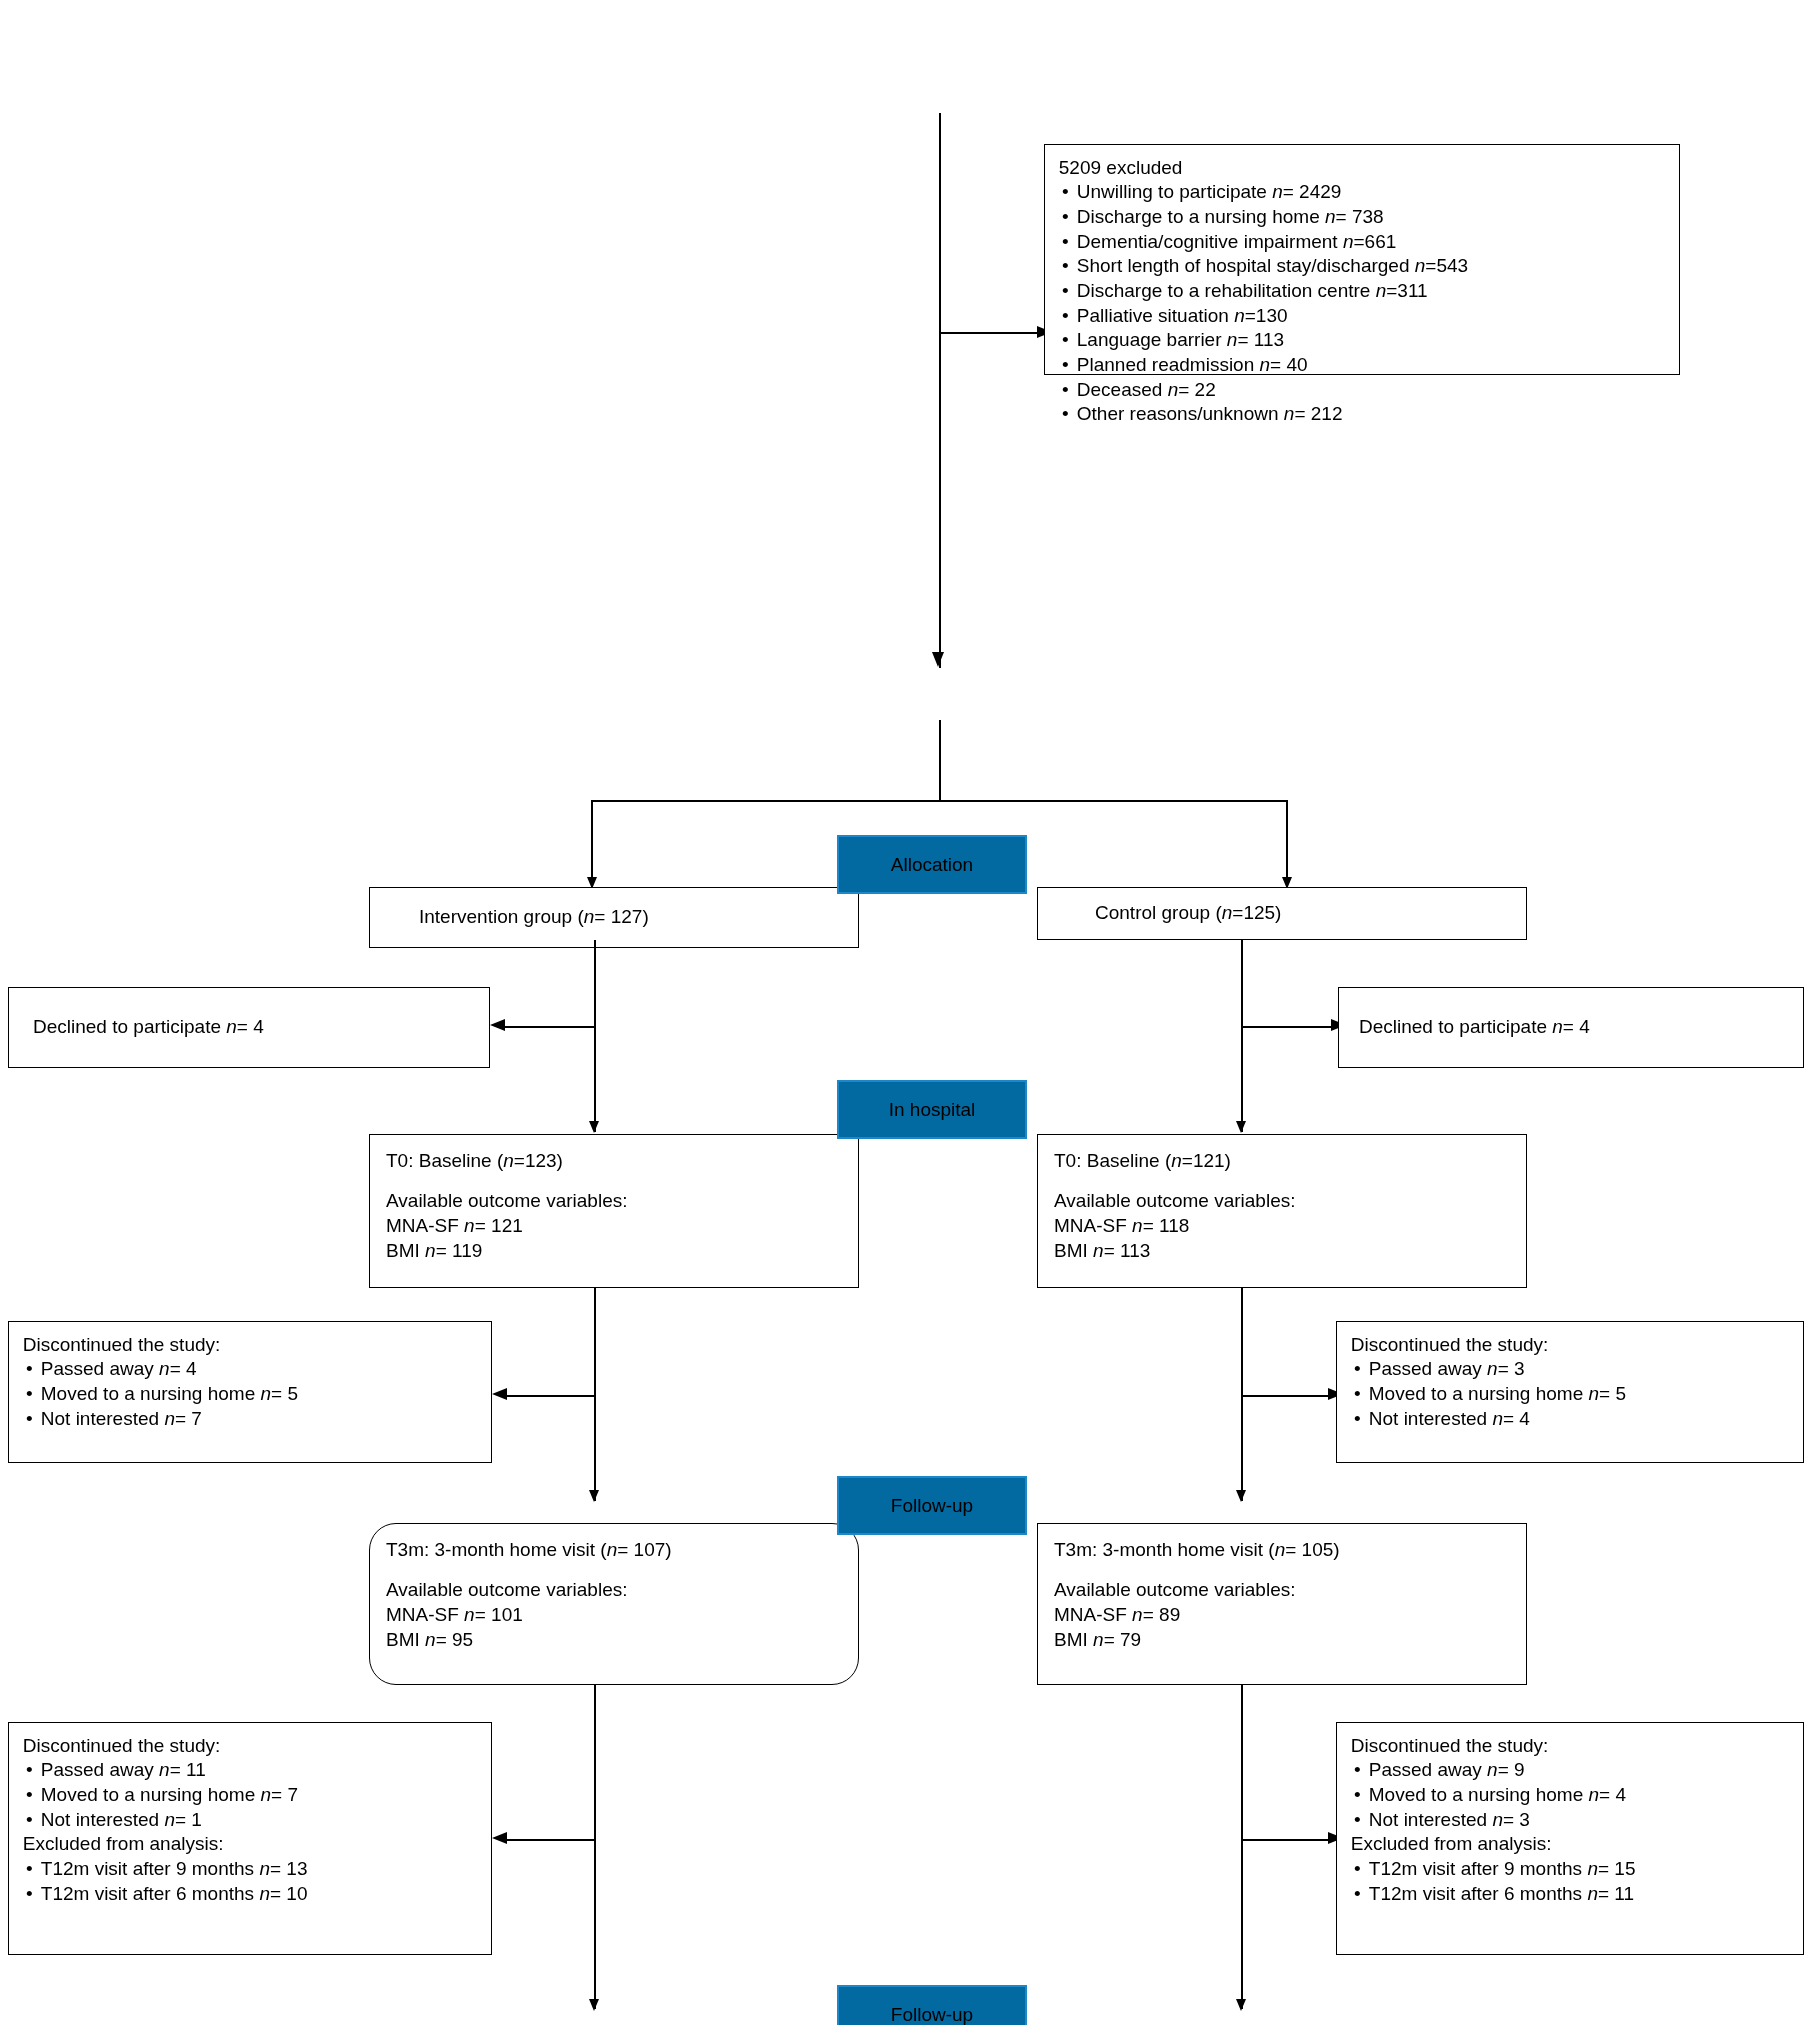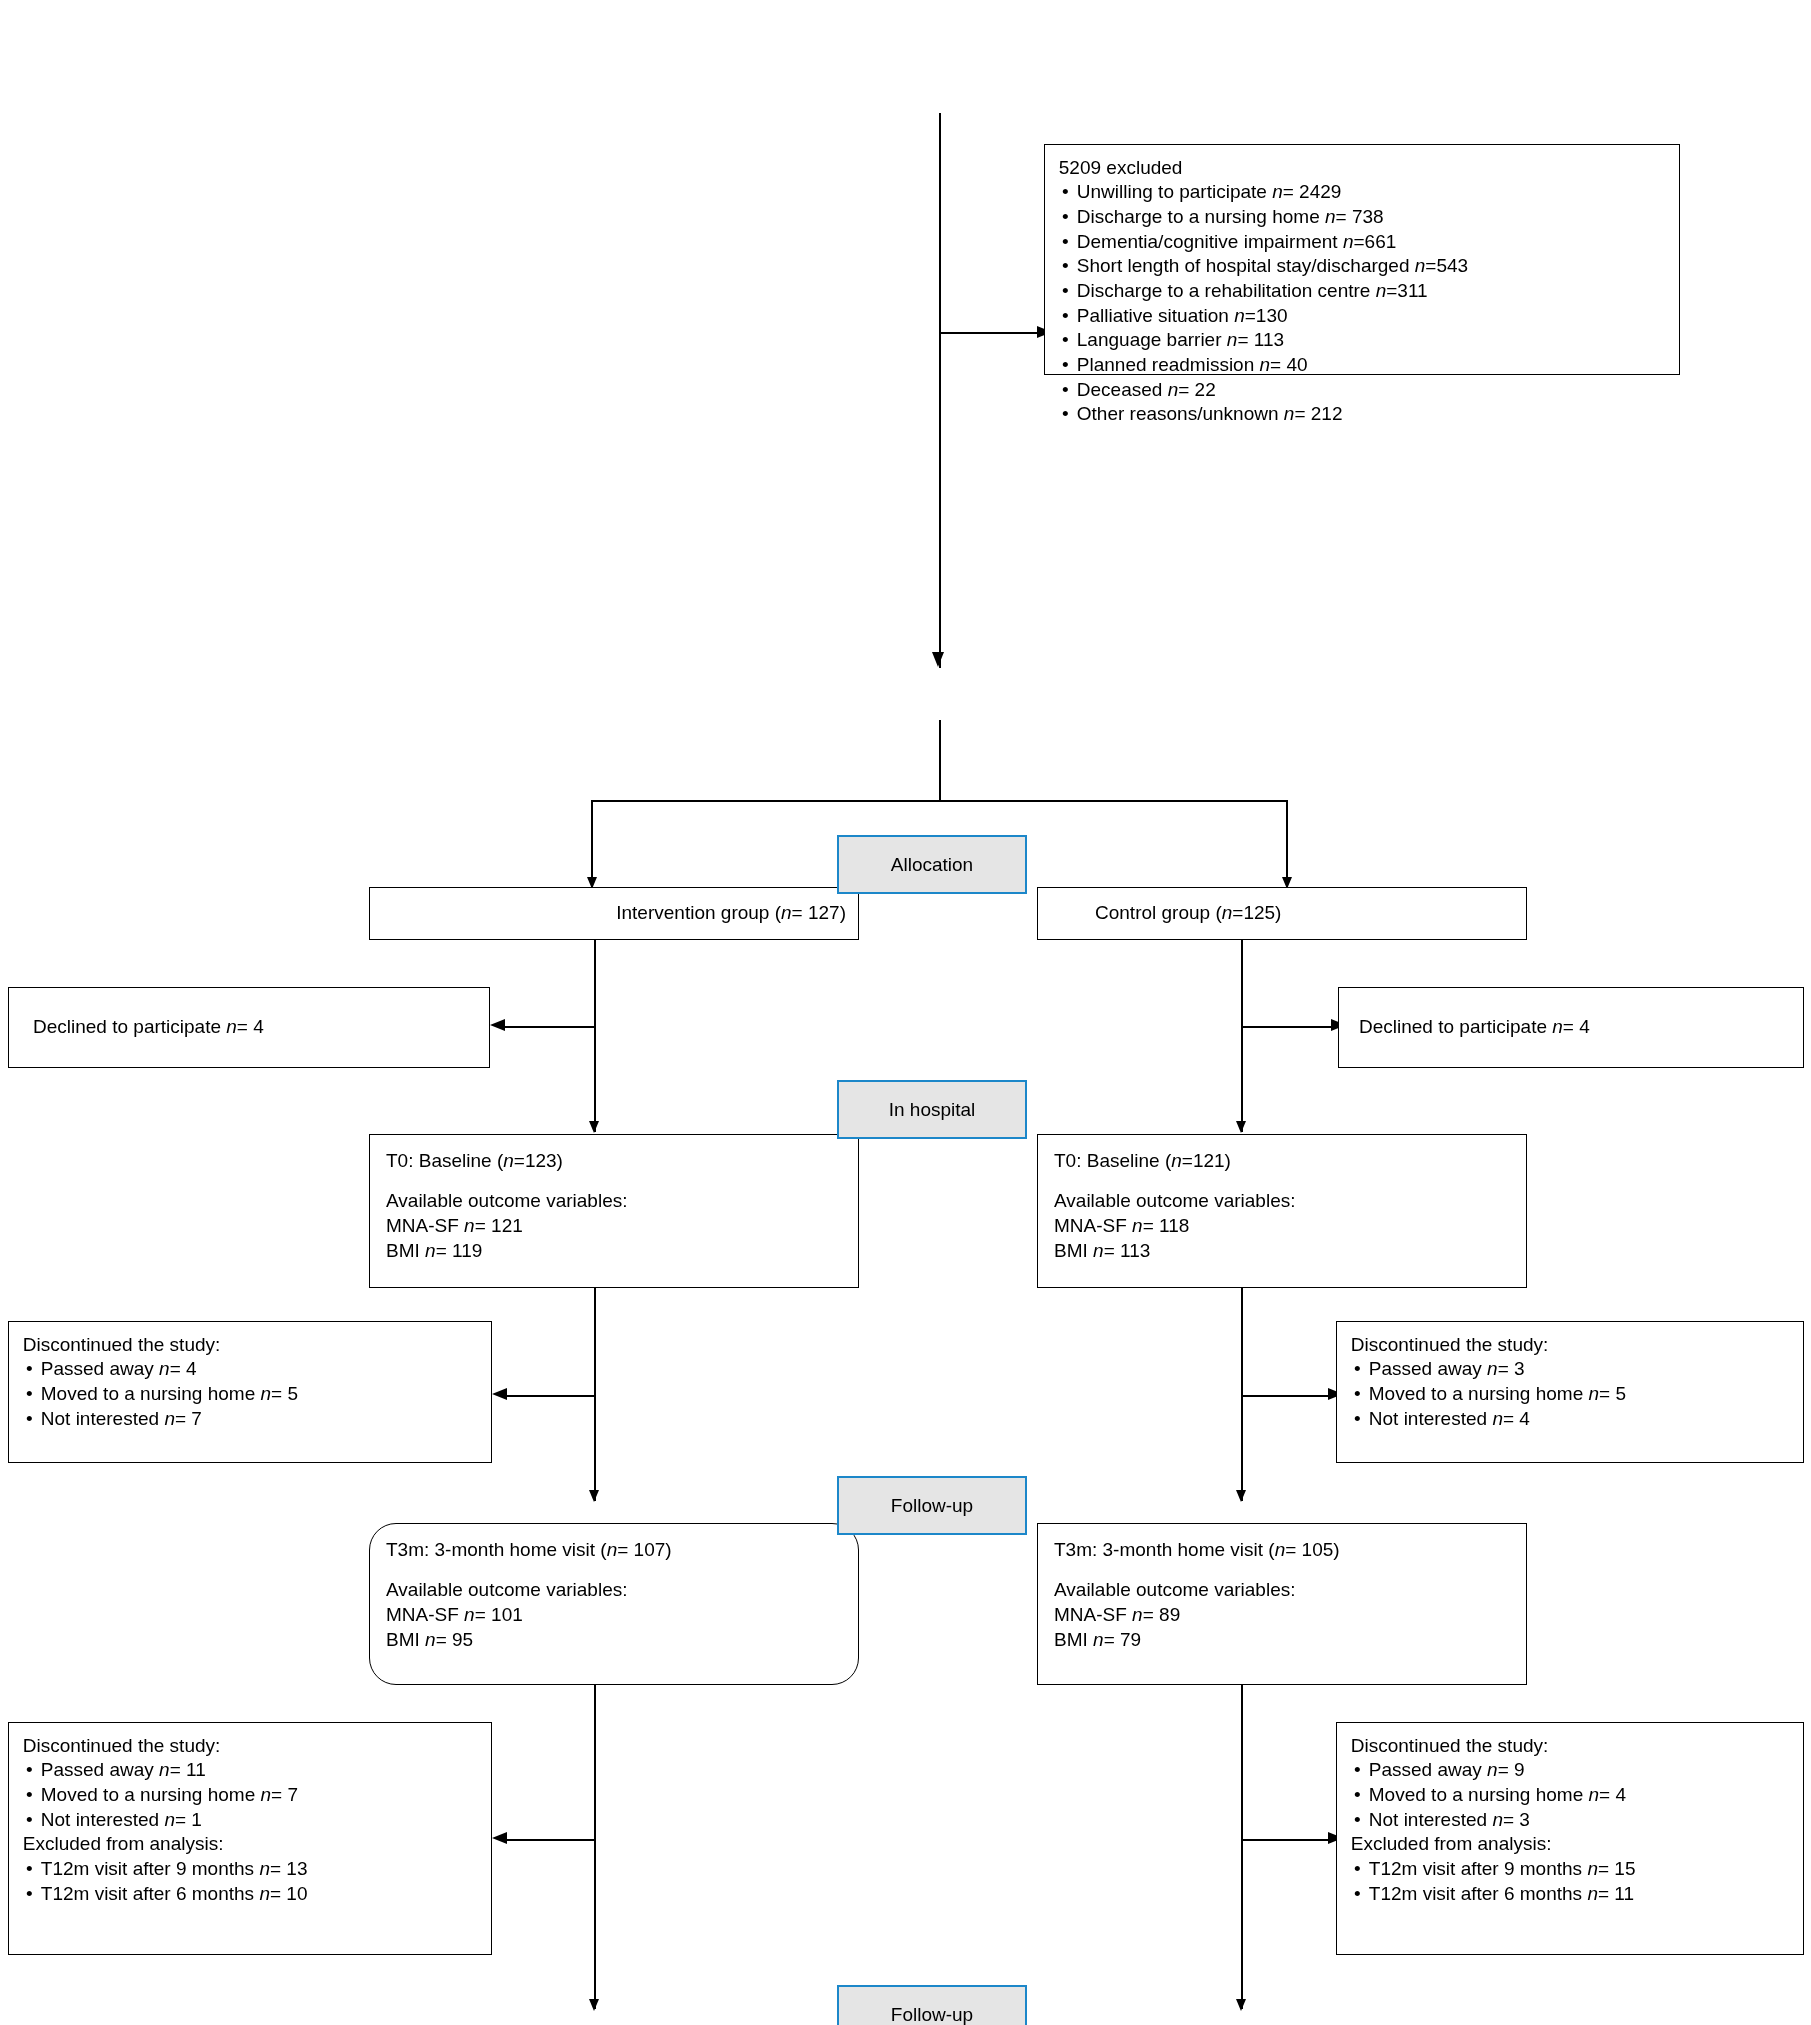--- a/index.html
+++ b/index.html
@@ -26,21 +26,21 @@
 
   ul.bl{margin:0;padding:0;list-style:none;}
   ul.bl li{white-space:nowrap;margin:0;padding:0 0 0 18px;position:relative;}
   ul.bl li:before{content:"\2022";position:absolute;left:3.2px;top:0;}
   .hdr{white-space:nowrap;}
 
   
   .stage{
     position:absolute;
     box-sizing:border-box;
-    background:#e5e5e5;
+    background:#0369a1;
     border:2.8px solid #1C87C9;
     display:flex;align-items:center;justify-content:center;
     font-size:19px;color:#000;text-align:center;
     z-index:20;
   }
 
   
   .vline{position:absolute;background:#000;width:1.6px;}
   .hline{position:absolute;background:#000;height:1.6px;}
   .vline.thin{width:1.2px;}
@@ -86,21 +86,21 @@
   <div class="hline" style="left:591px;top:800px;width:697px;height:2.4px;"></div>
 
   <div class="vline" style="left:591px;top:800px;width:2px;height:87px;"></div>
   <div class="arw down sm" style="left:587px;top:877px;"></div>
 
   <div class="vline" style="left:1286px;top:800px;width:2px;height:87px;"></div>
   <div class="arw down sm" style="left:1282px;top:877px;"></div>
 
   <div class="stage" style="left:837px;top:835px;width:190px;height:59px;">Allocation</div>
 
-  <div class="box vcenter" style="left:369px;top:887px;width:490px;height:53px;padding-left:49px;justify-content:flex-end;">
+  <div class="box vcenter" style="left:369px;top:887px;width:490px;height:61px;padding-left:49px;">
     <span class="ln"><span>Intervention group (</span><i>n</i><span>= 127)</span></span>
   </div>
   <div class="box vcenter" style="left:1037px;top:887px;width:490px;height:53px;padding-left:57px;">
     <span class="ln"><span>Control group (</span><i>n</i><span>=125)</span></span>
   </div>
 
   <div class="vline thin" style="left:594px;top:940px;width:1.6px;height:192px;"></div>
   <div class="arw down sm" style="left:589px;top:1121px;"></div>
 
   <div class="hline" style="left:502px;top:1026px;width:93px;height:2.4px;"></div>

